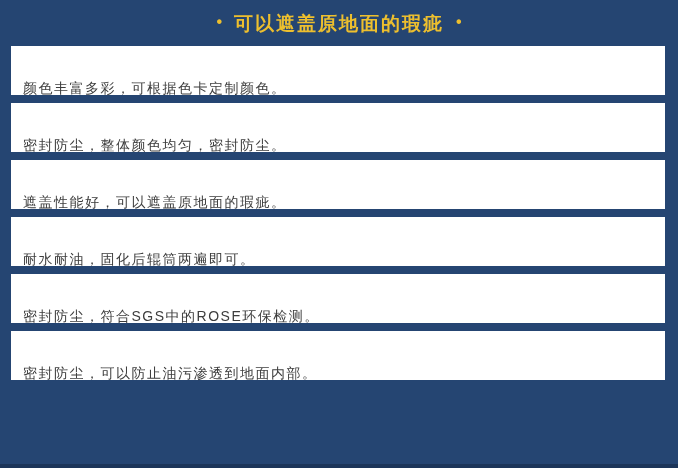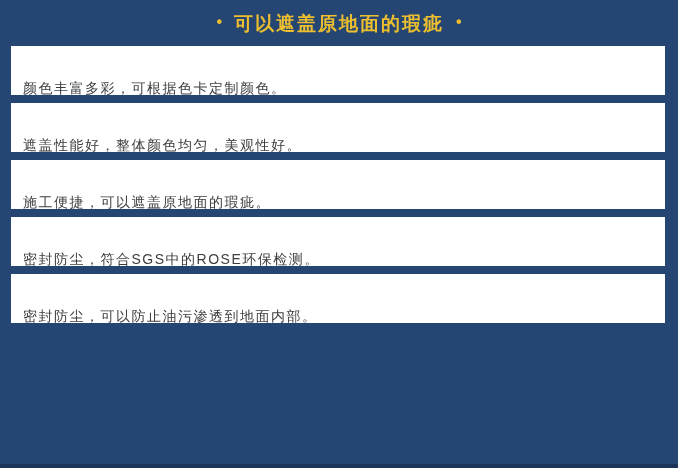--- a/index.html
+++ b/index.html
@@ -81,24 +81,27 @@
       <span>可以遮盖原地面的瑕疵</span>
       <span class="dot">•</span>
     </div>
   </div>
 
   <div class="bars">
     <div class="bar">
       <span class="bar-text">颜色丰富多彩，可根据色卡定制颜色。</span>
     </div>
     <div class="bar">
-      <span class="bar-text">遮盖性能好，整体颜色均匀，美观性好。</span>
+      <span class="bar-text">密封防尘，整体颜色均匀，密封防尘。</span>
     </div>
     <div class="bar">
-      <span class="bar-text">施工便捷，可以遮盖原地面的瑕疵。</span>
+      <span class="bar-text">遮盖性能好，可以遮盖原地面的瑕疵。</span>
+    </div>
+    <div class="bar">
+      <span class="bar-text">耐水耐油，固化后辊筒两遍即可。</span>
     </div>
     <div class="bar">
       <span class="bar-text">密封防尘，符合SGS中的ROSE环保检测。</span>
     </div>
     <div class="bar">
       <span class="bar-text">密封防尘，可以防止油污渗透到地面内部。</span>
     </div>
   </div>
 
 </div>

